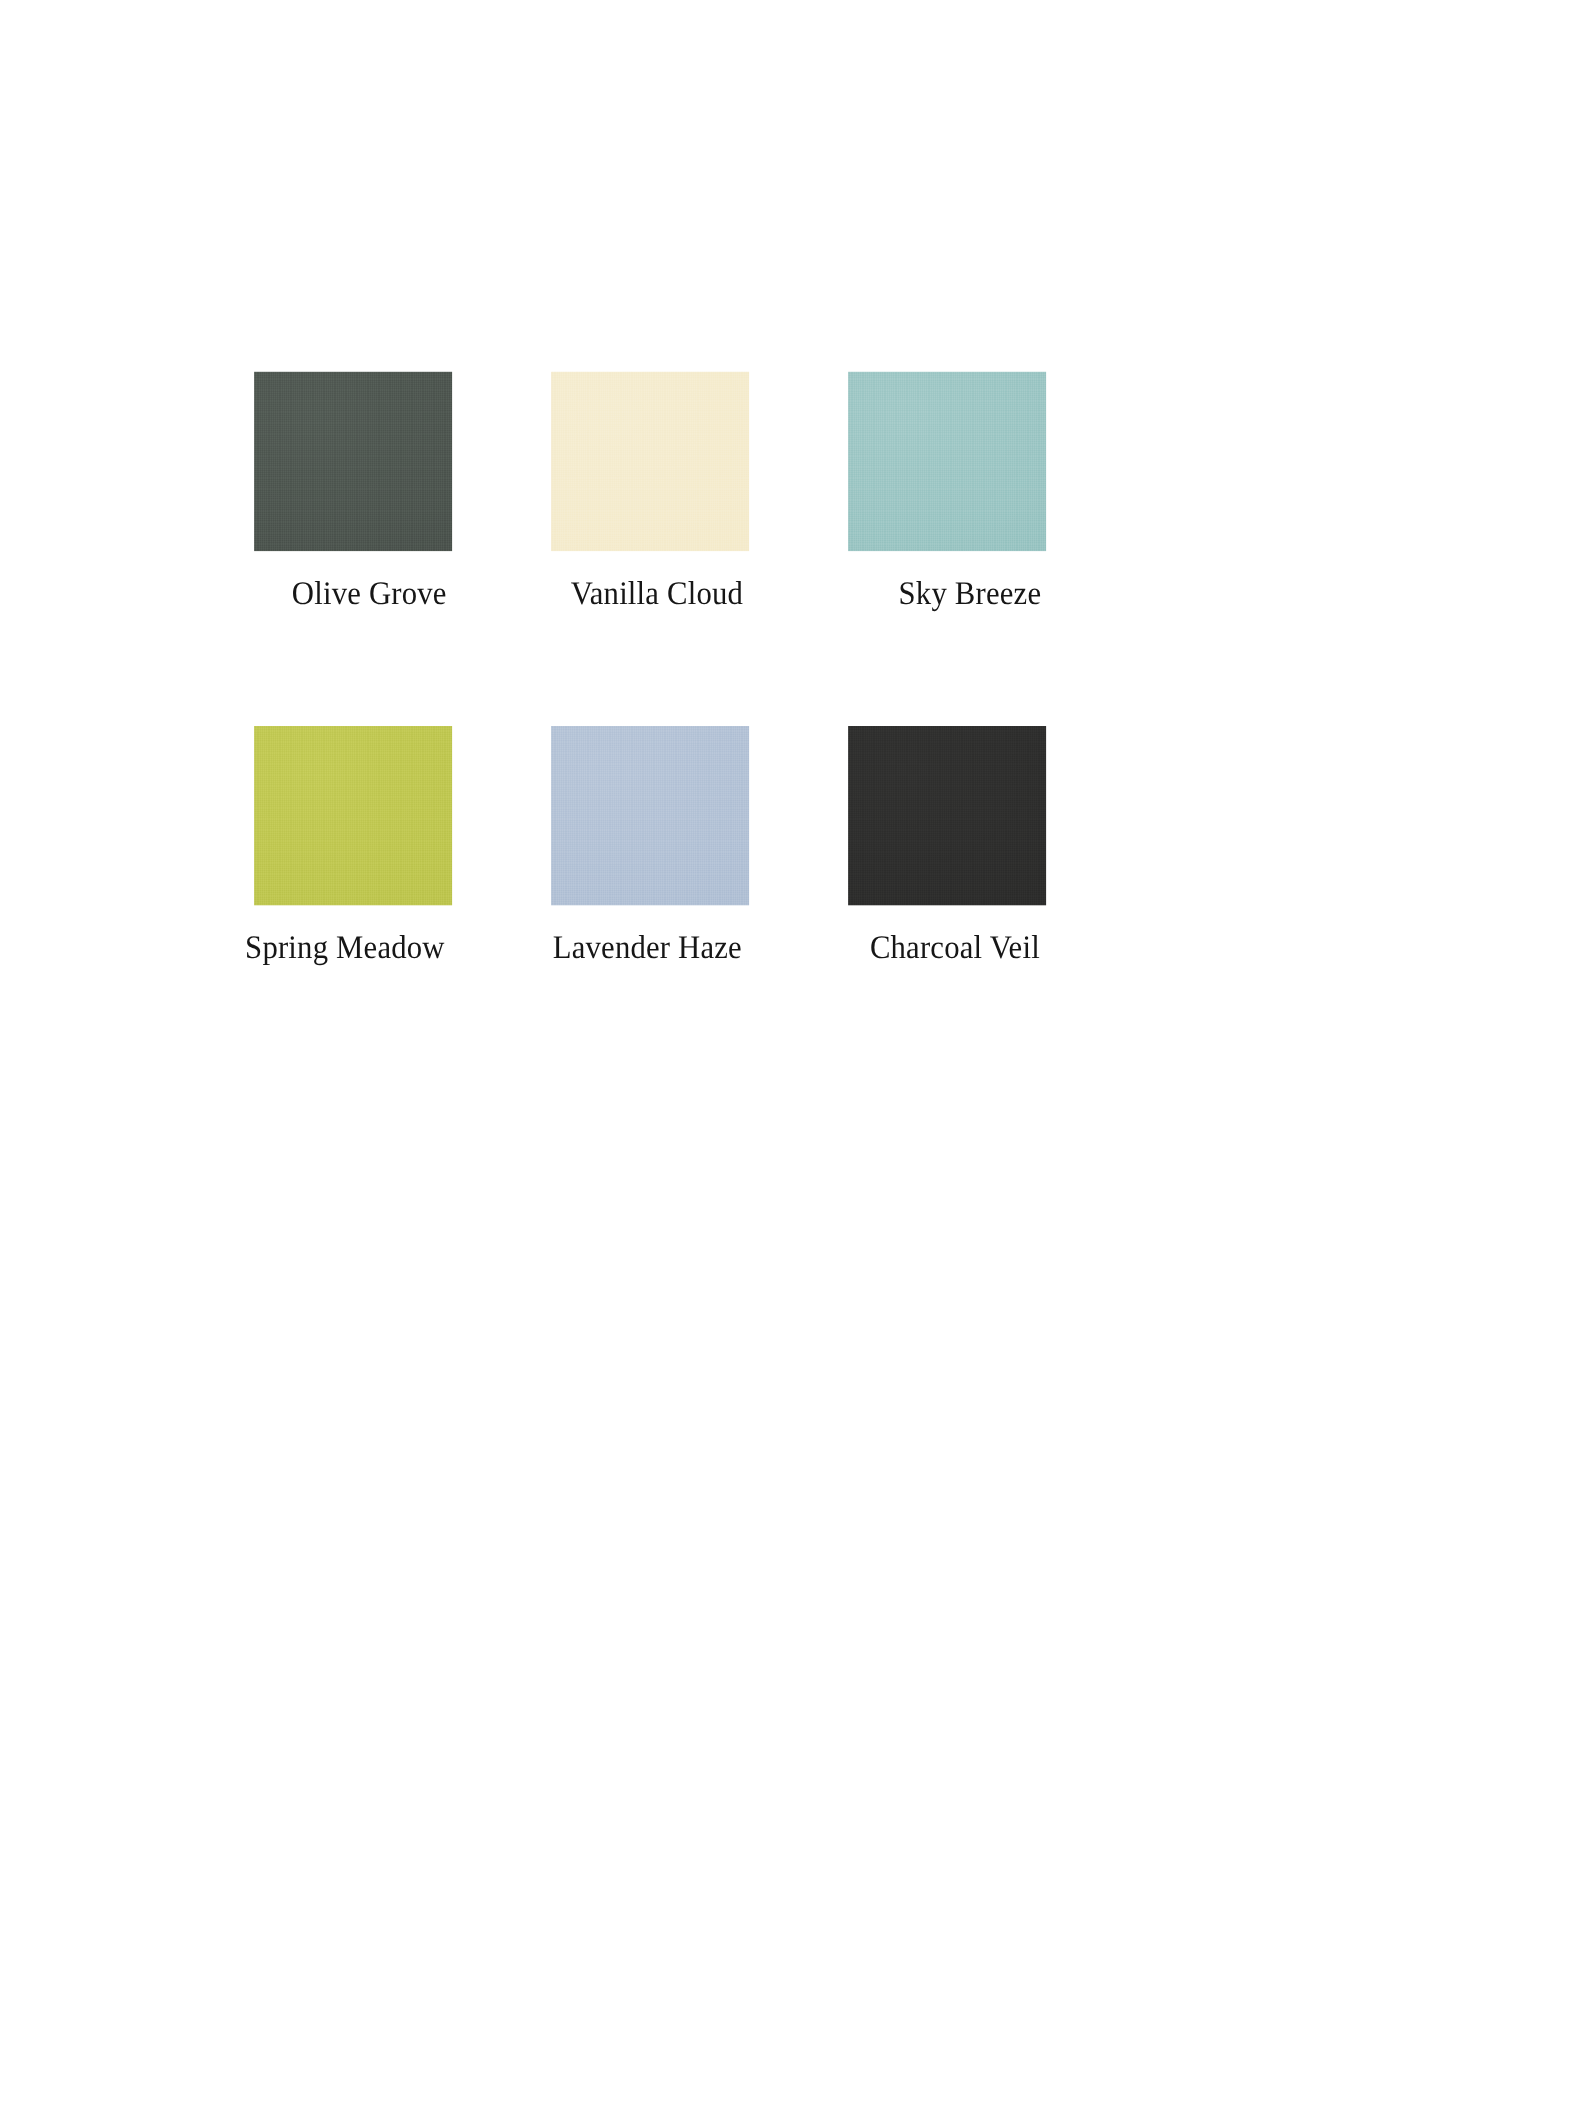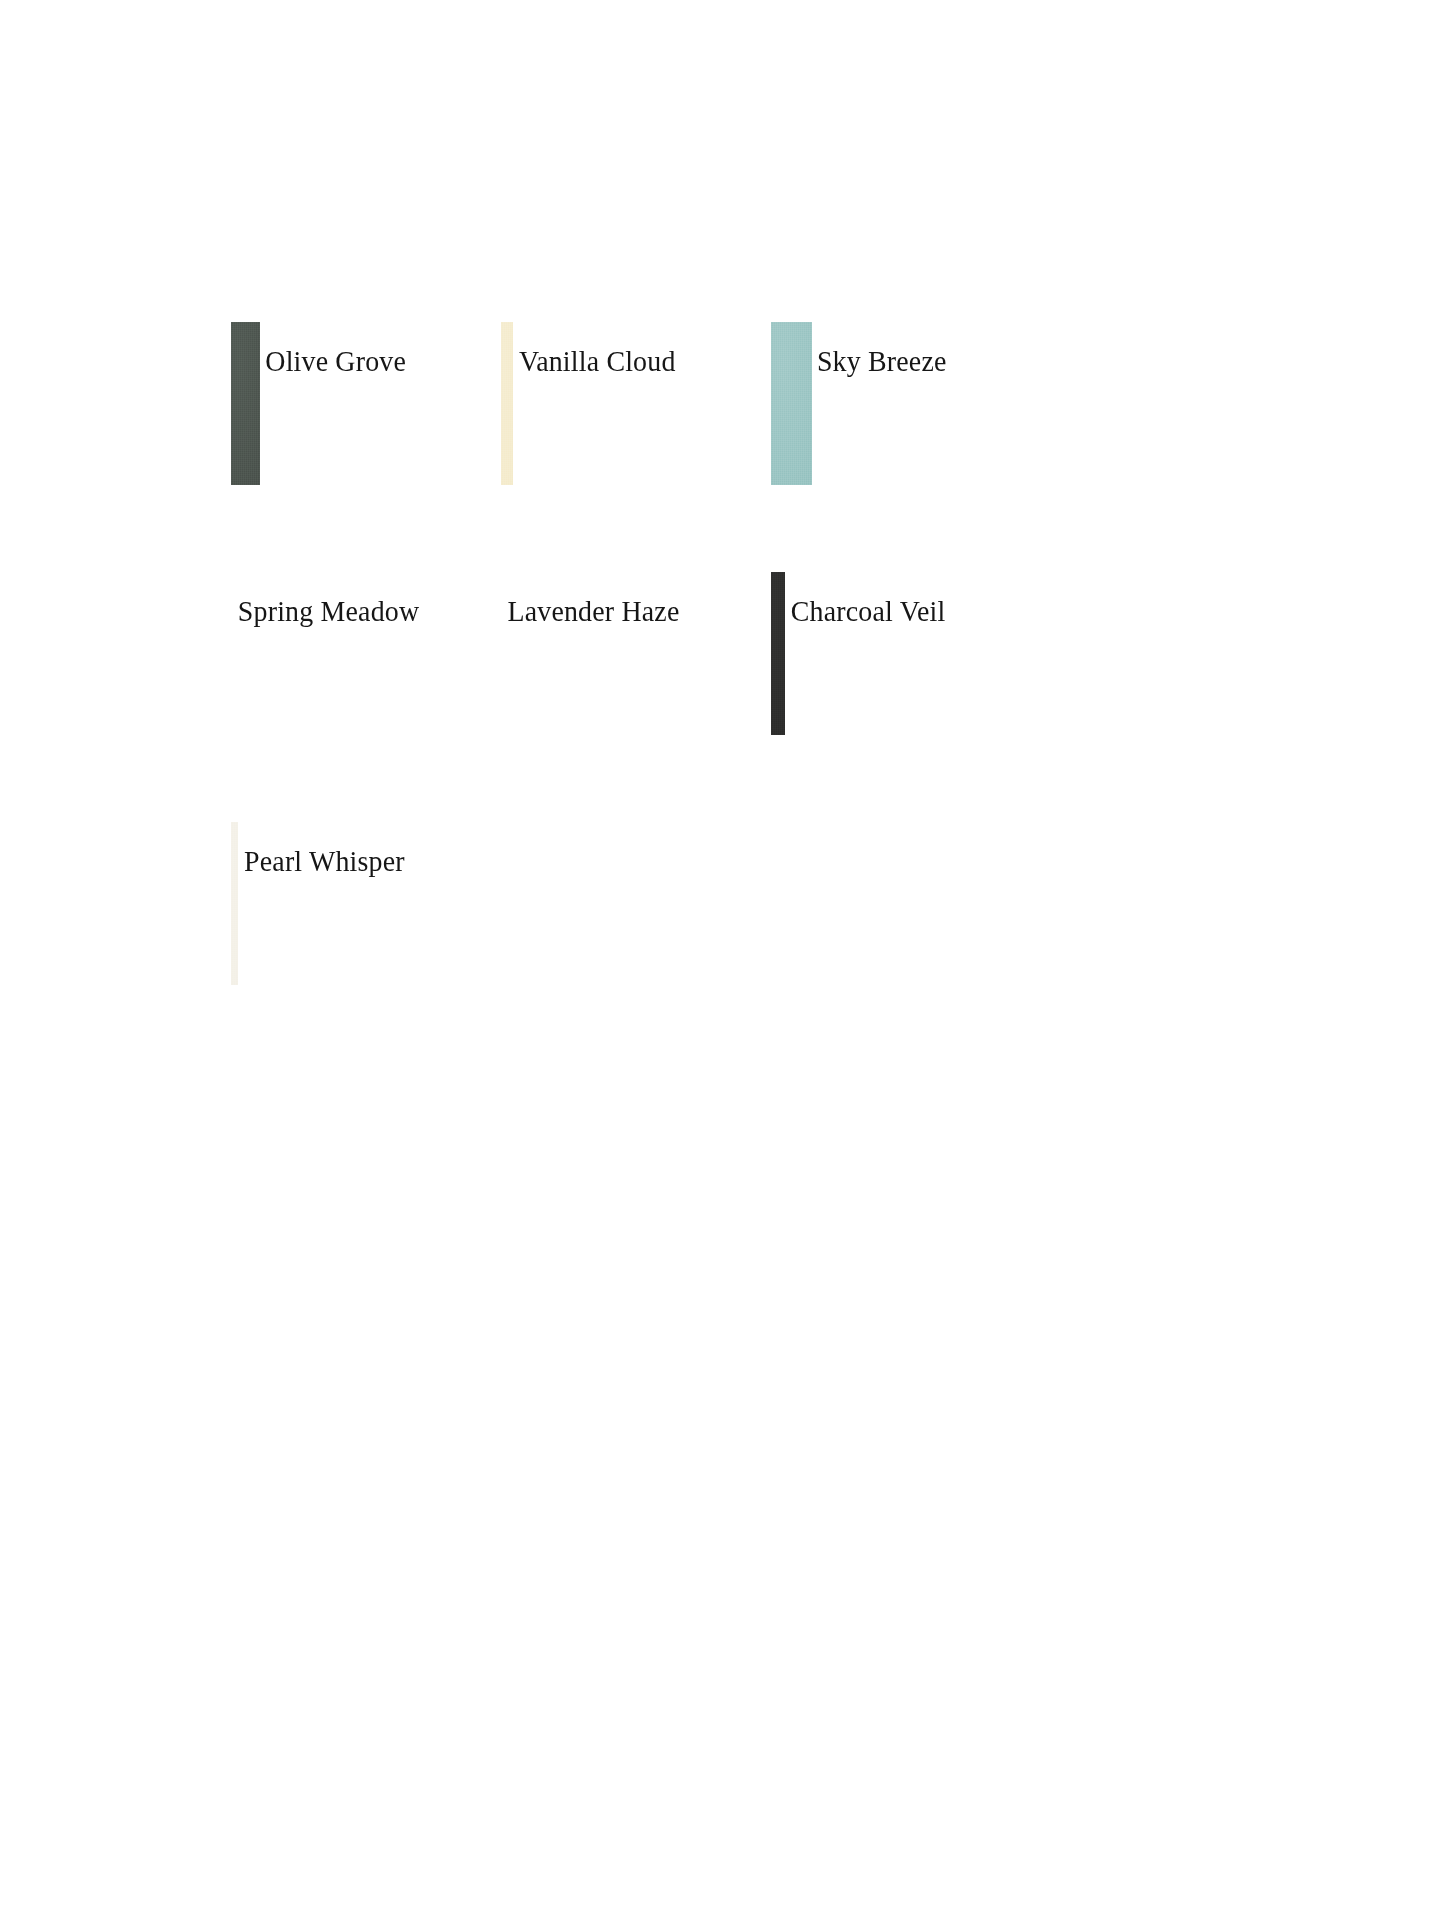--- a/index.html
+++ b/index.html
@@ -29,22 +29,23 @@
     width: 715px;
     display: grid;
     grid-template-columns: repeat(3, 180px);
     column-gap: 90px;
     row-gap: 87px;
   }
 
   .swatch-cell {
     width: 180px;
     display: flex;
-    flex-direction: row;
-    align-items: flex-start;
+    flex-direction: column;
+    align-items: flex-end;
+    margin-top: 16px;
   }
 
   .swatch-chip {
     width: 180px;
     height: 163px;
     position: relative;
     overflow: hidden;
     
     background-blend-mode: overlay, overlay, normal;
   }
@@ -106,18 +107,14 @@
         <div class="swatch-label">Spring Meadow</div>
       </div>
       <div class="swatch-cell">
         <div class="swatch-chip" style="background-color: rgb(179, 194, 214);"></div>
         <div class="swatch-label">Lavender Haze</div>
       </div>
       <div class="swatch-cell">
         <div class="swatch-chip" style="background-color: rgb(46, 46, 45);"></div>
         <div class="swatch-label">Charcoal Veil</div>
       </div>
-      <div class="swatch-cell">
-        <div class="swatch-chip" style="background-color: rgb(244, 241, 232);"></div>
-        <div class="swatch-label">Pearl Whisper</div>
-      </div>
     </div>
 </div>
 
 </body></html>

